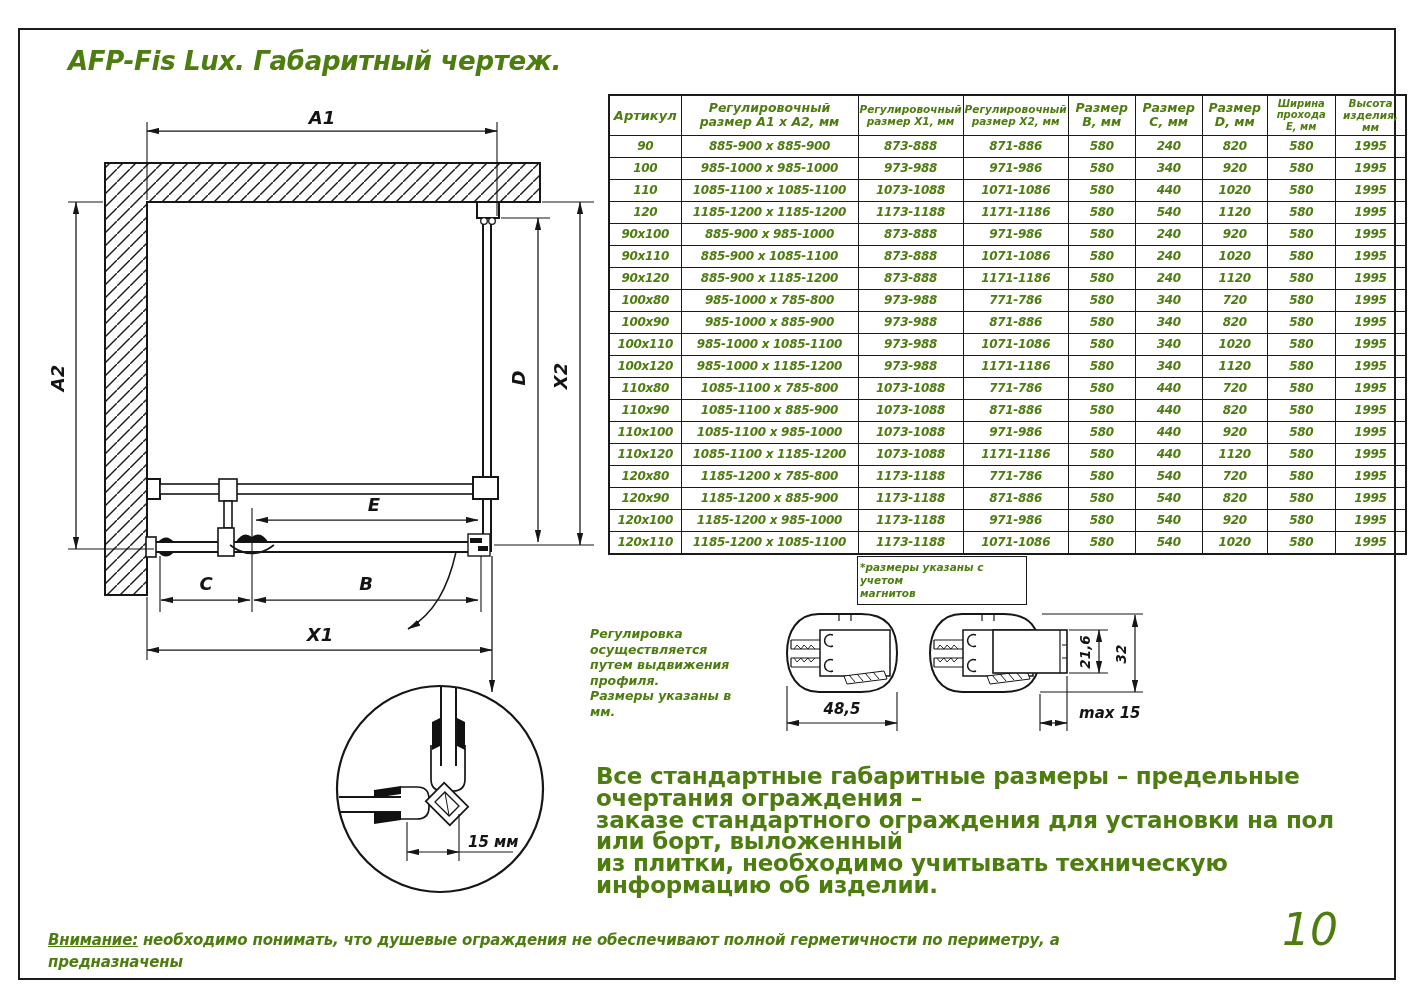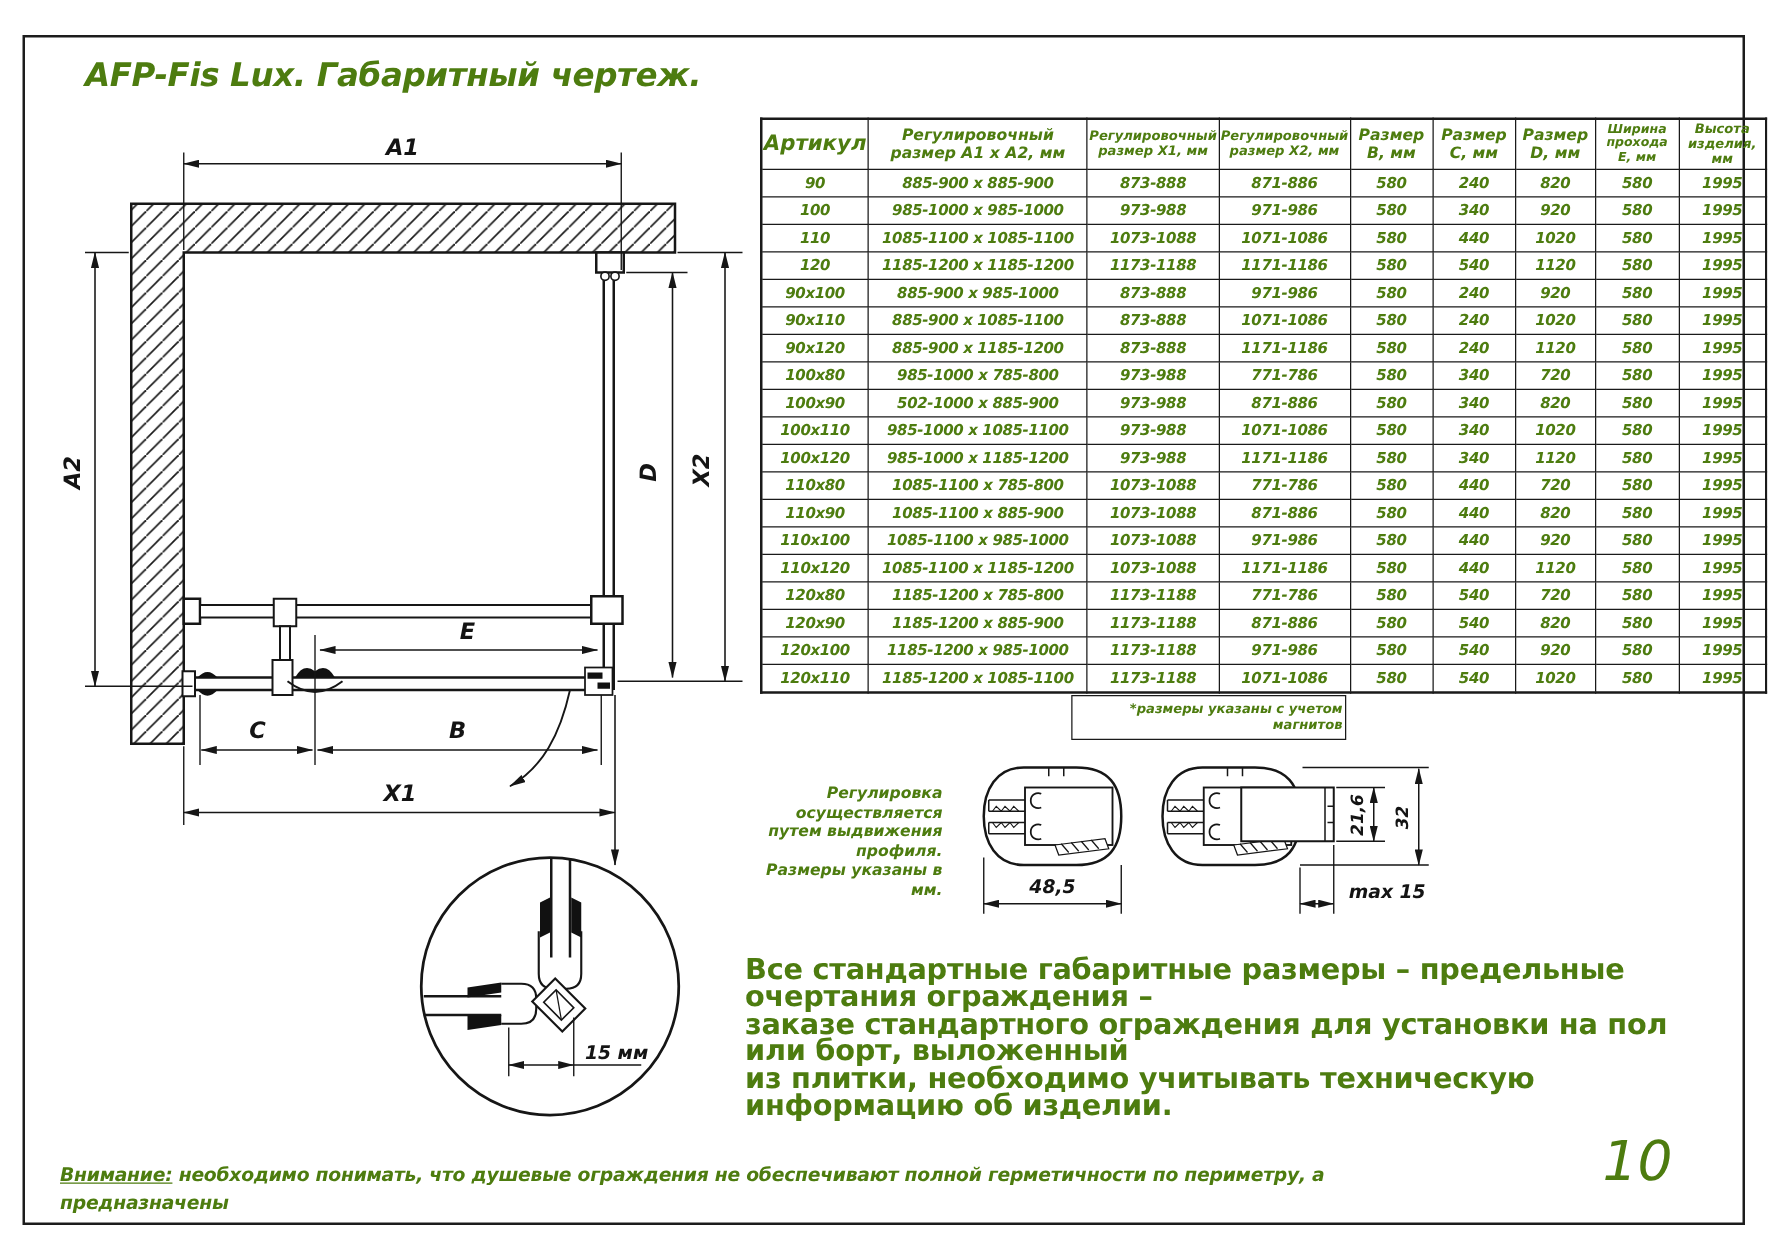--- a/index.html
+++ b/index.html
@@ -8,41 +8,41 @@
   .pborder{position:absolute;left:18px;top:28px;width:1374px;height:948px;
            border:2px solid #1c1c1c;}
   .title{position:absolute;left:68px;top:46px;font-size:26px;font-style:italic;
          font-weight:700;letter-spacing:-0.3px;white-space:nowrap;}
   svg.draw{position:absolute;left:0;top:0;}
   svg text{font-family:"DejaVu Sans",sans-serif;font-style:italic;font-weight:700;fill:#141414;}
   .dimt{font-size:18px;}
   .dims{font-size:15px;}
   .dimxs{font-size:13.5px;}
 
-  .note{position:absolute;left:590px;top:626px;width:164px;text-align:right;
+  .note{position:absolute;left:590px;top:626px;width:164px;
         font-size:12.5px;line-height:15.5px;font-style:italic;font-weight:700;}
 
   table.dims-table{position:absolute;left:608px;top:94px;border-collapse:collapse;
         table-layout:fixed;border:2.2px solid #1a1a1a;}
   .dims-table th,.dims-table td{border:1.4px solid #1a1a1a;text-align:center;vertical-align:middle;
         font-style:italic;font-weight:700;padding:0 1px;overflow:hidden;}
   .dims-table th{white-space:pre-line;line-height:1.18;height:40px;box-sizing:border-box;}
   .dims-table td{height:21px;font-size:12px;letter-spacing:-0.3px;white-space:nowrap;}
-  .dims-table th:nth-child(1){width:72px;font-size:17px;}
+  .dims-table th:nth-child(1){width:72px;font-size:13px;}
   .dims-table th:nth-child(2){width:177px;font-size:12.5px;}
   .dims-table th:nth-child(3){width:91px;font-size:10.5px;}
   .dims-table th:nth-child(4){width:91px;font-size:10.5px;}
   .dims-table th:nth-child(5){width:67px;font-size:12.5px;}
   .dims-table th:nth-child(6){width:67px;font-size:12.5px;}
   .dims-table th:nth-child(7){width:65px;font-size:12.5px;}
   .dims-table th:nth-child(8){width:68px;font-size:10px;text-align:center;}
   .dims-table th:nth-child(9){width:71px;font-size:10.5px;}
 
-  .footnote{position:absolute;left:857px;top:556px;width:220px;box-sizing:border-box;
-        border:1.6px solid #1a1a1a;text-align:right;font-size:10.5px;line-height:13px;
+  .footnote{position:absolute;left:857px;top:556px;width:170px;box-sizing:border-box;
+        border:1.6px solid #1a1a1a;text-align:left;font-size:10.5px;line-height:13px;
         font-style:italic;font-weight:700;padding:4px 2px;background:#fff;}
 
   .desc{position:absolute;left:596px;top:766px;width:750px;font-size:23px;
         line-height:21.8px;font-weight:700;letter-spacing:-0.2px;}
   .warning{position:absolute;left:48px;top:929px;width:1110px;font-size:15px;
         line-height:22px;font-style:italic;font-weight:700;letter-spacing:-0.2px;}
   .warning .u{text-decoration:underline;}
   .pagenum{position:absolute;left:1282px;top:904px;width:70px;text-align:left;
         font-size:44px;font-style:italic;font-weight:400;}
 </style>
@@ -290,21 +290,21 @@
           <td>973-988</td>
           <td>771-786</td>
           <td>580</td>
           <td>340</td>
           <td>720</td>
           <td>580</td>
           <td>1995</td>
         </tr>
         <tr>
           <td>100x90</td>
-          <td>502-1000 x 885-900</td>
+          <td>985-1000 x 885-900</td>
           <td>973-988</td>
           <td>871-886</td>
           <td>580</td>
           <td>340</td>
           <td>820</td>
           <td>580</td>
           <td>1995</td>
         </tr>
         <tr>
           <td>100x110</td>

